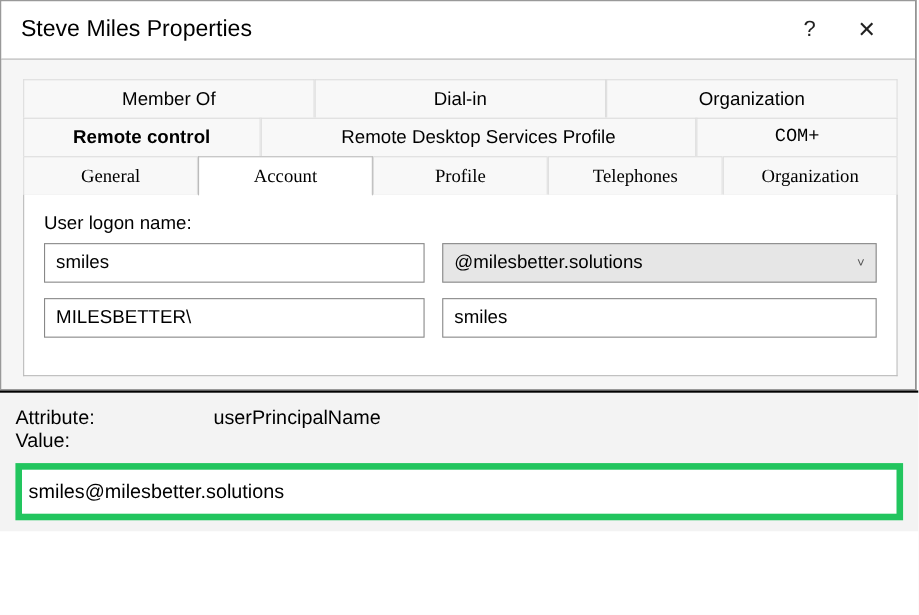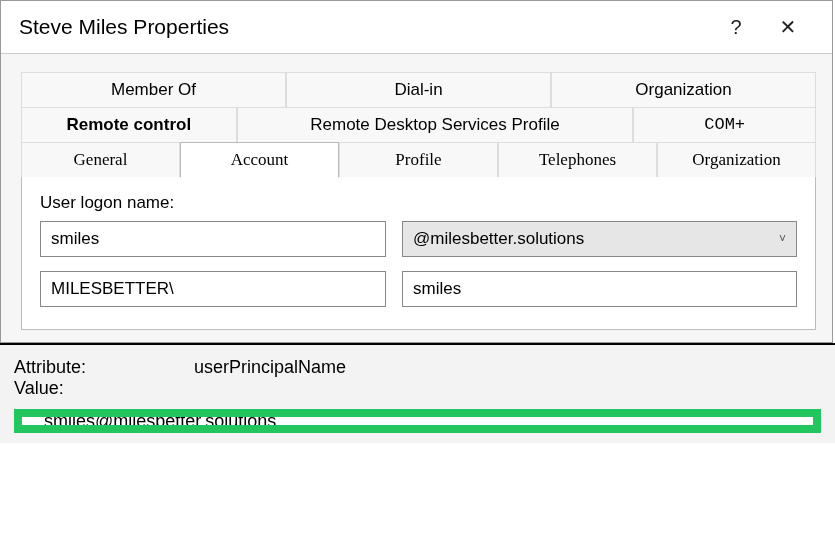--- a/index.html
+++ b/index.html
@@ -156,24 +156,24 @@
     }
     .attr-value-static {
       font-size: 18px;
     }
     .value-label {
       font-size: 18px;
       margin-bottom: 10px;
     }
     .value-input {
       width: 100%;
-      height: 24px;
-      border: 8px solid #22c55e;
-      background: #fff;
-      padding: 4px 22px;
+      height: 52px;
+      border: 6px solid #22c55e;
+      background: #fff;
+      padding: 4px 6px;
       font-size: 18px;
       font-family: inherit;
       outline: none;
     }
   </style>
 </head>
 <body>
 
 <div class="window">
   <div class="titlebar">
@@ -208,21 +208,21 @@
 
       <div class="tab-panel">
         <div class="field-label">User logon name:</div>
         <div class="row">
           <input class="text-input logon-input" type="text" value="smiles" style="">
           <div class="domain-select">
             <span class="domain-select-text">@milesbetter.solutions</span>
             <span class="chevron">˅</span>
           </div>
         </div>
-        <div class="row" style="margin-bottom:4px">
+        <div class="row" style="margin-bottom:16px">
           <input class="text-input pre-domain" type="text" value="MILESBETTER\" style="">
           <input class="text-input pre-user" type="text" value="smiles" style="">
         </div>
       </div>
     </div>
   </div>
 </div>
 
 <div class="attribute-panel">
   <div class="attr-row">

